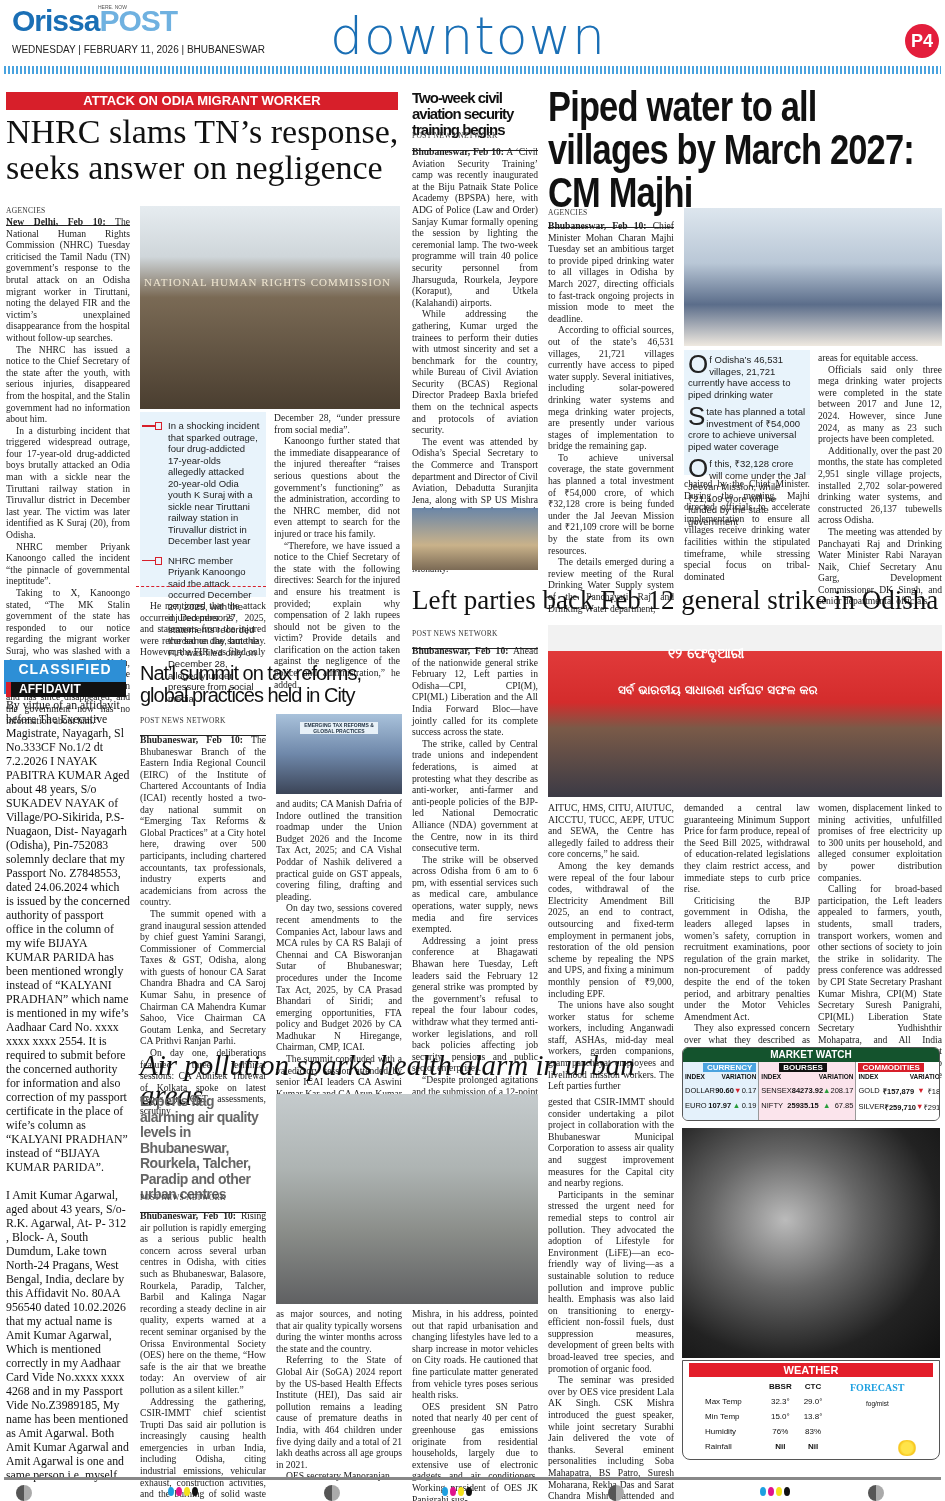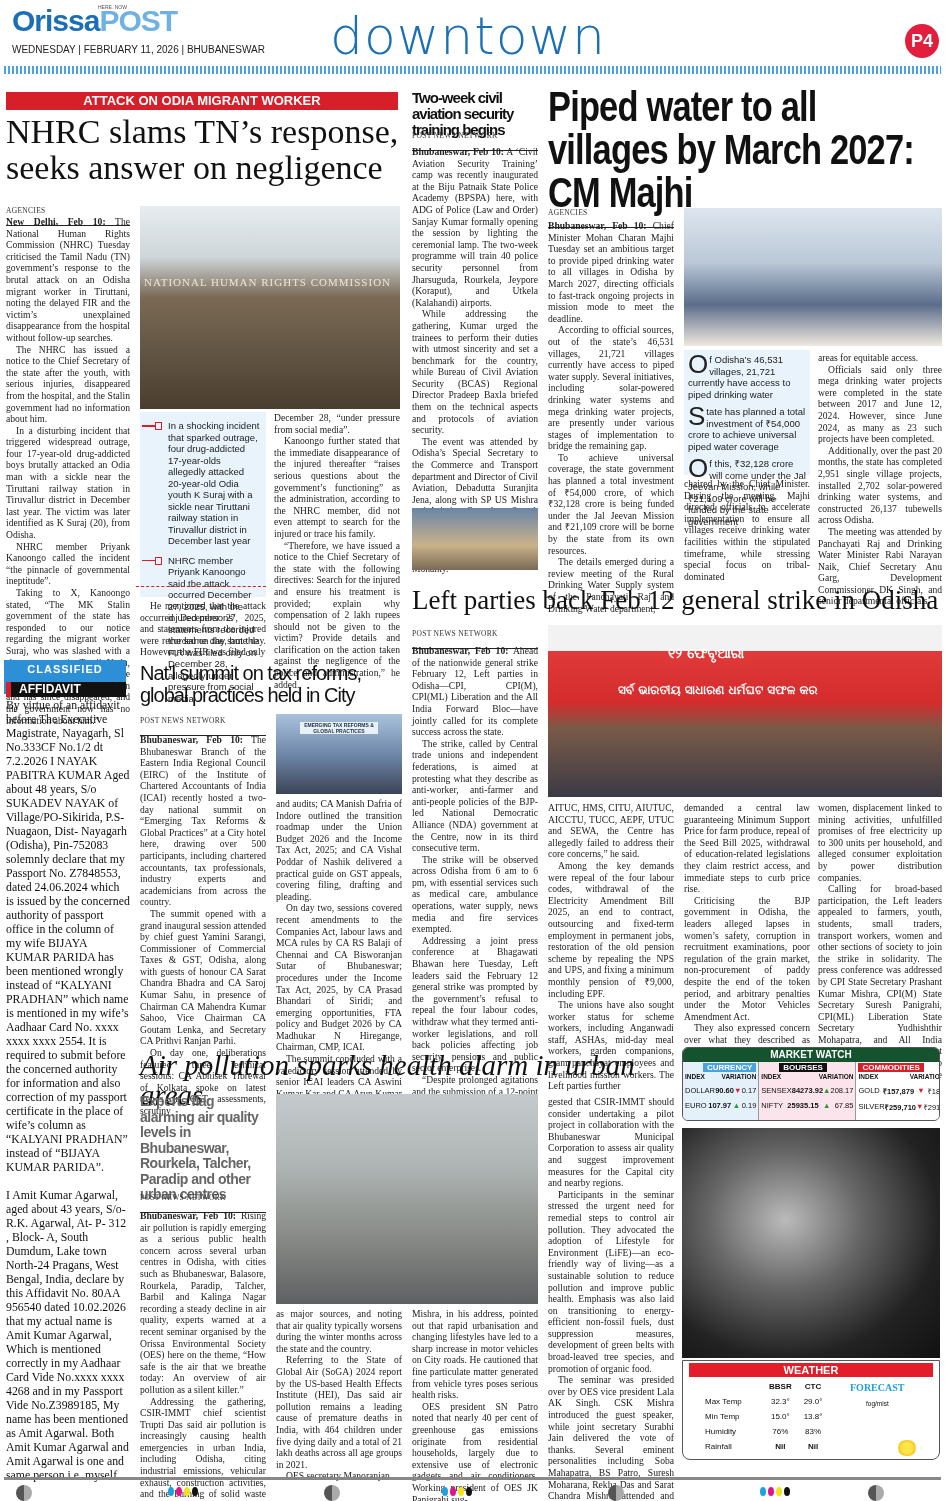--- a/index.html
+++ b/index.html
@@ -17,21 +17,21 @@
 .byline{font-family:"Liberation Serif",serif;font-size:7.5px;color:#333;border-bottom:1.5px solid #222;padding-bottom:10px;letter-spacing:.3px}
 .body{font-size:9.6px;line-height:11.6px;text-align:justify;color:#222}
 .body p{text-indent:10px}
 .body p.first{text-indent:0}
 .body b{font-weight:bold}
 .photo{background:linear-gradient(180deg,#8aa 0%,#556 100%)}
 .factbox{background:#e8f3fb;font-family:"Liberation Sans",sans-serif;font-size:9.5px;line-height:11.5px;color:#222;padding:8px 6px 6px 10px}
 .factbox .pt{position:relative;padding-left:18px;margin-bottom:8px}
 .factbox .pt:before{content:"";position:absolute;left:-8px;top:5px;width:14px;height:1.5px;background:#d71f2a}
 .factbox .pt:after{content:"";position:absolute;left:5px;top:2px;width:5px;height:6px;border:1.5px solid #d71f2a}
-.classified-hd{left:4px;top:660px;width:122px;height:34px;background:#2d8fd6;color:#fff;font-family:"Liberation Sans",sans-serif;font-weight:bold;font-size:11px;letter-spacing:1px;text-align:center;line-height:18px}
+.classified-hd{left:4px;top:660px;width:122px;height:34px;background:#2d8fd6;color:#fff;font-family:"Liberation Sans",sans-serif;font-weight:bold;font-size:14px;letter-spacing:1px;text-align:center;line-height:18px}
 .affidavit-hd{left:6px;top:682px;width:120px;height:15px;background:#111;color:#fff;font-family:"Liberation Sans",sans-serif;font-weight:bold;font-size:12px;padding-left:8px;line-height:15px;border-left:5px solid #d71f2a}
 .classified-body{left:6px;top:698px;width:124px;font-size:11.8px;line-height:14px;color:#111}
 .market{left:682px;top:1047px;width:258px;height:74px;border:1.5px solid #555;border-radius:6px;overflow:hidden;font-family:"Liberation Sans",sans-serif;font-size:7.5px}
 .market .title{height:14px;background:#14532d;color:#fff;font-weight:bold;font-size:10px;text-align:center;line-height:14px}
 .market .cols{display:flex;height:58px}
 .market .col{flex:1;padding:1px 2px}
 .market .col .tag{display:inline-block;font-weight:bold;font-size:8px;padding:0 4px;margin-left:18px}
 .market .hdr{display:flex;justify-content:space-between;font-weight:bold;font-size:6.5px;margin-top:1px}
 .market .row{display:flex;justify-content:space-between;margin-top:6px;white-space:nowrap}
 .up{color:#2a9d3a}.down{color:#d71f2a}

